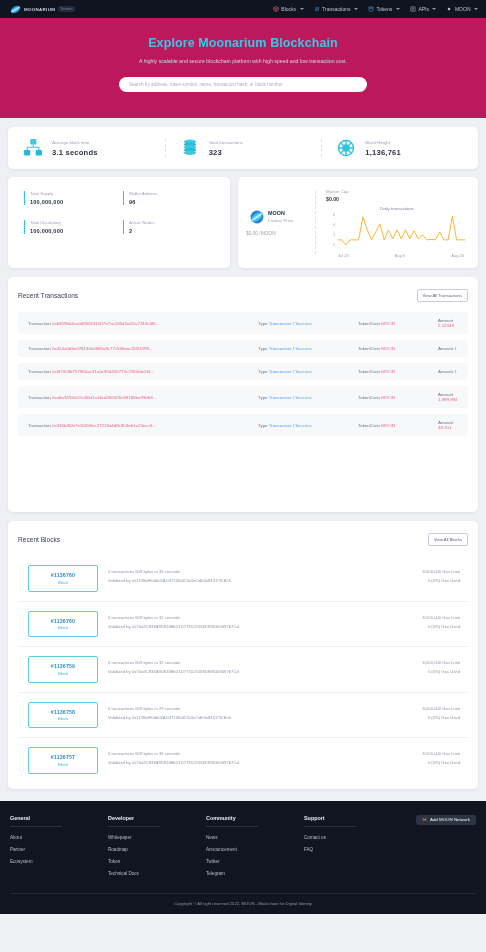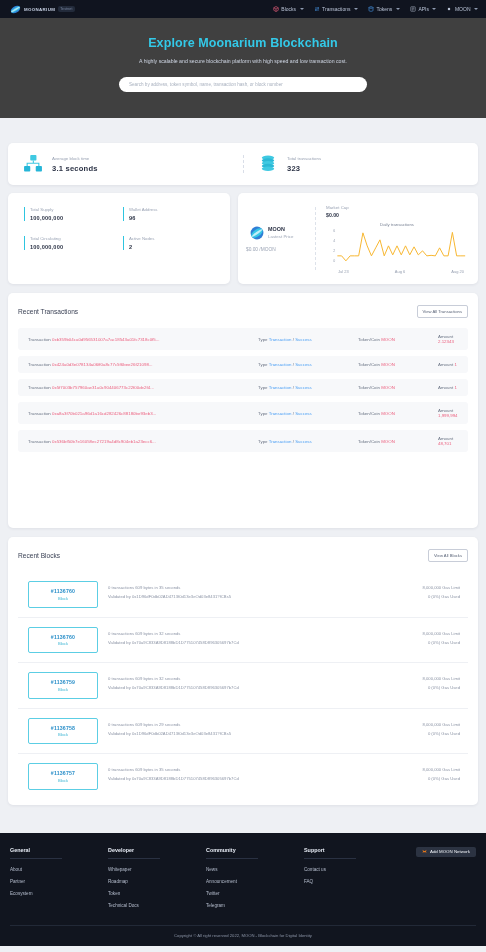--- a/index.html
+++ b/index.html
@@ -38,21 +38,21 @@
   }
   .nav-ico { width: 6px; height: 6px; display: block; }
   .caret {
     width: 0; height: 0; border-left: 2px solid transparent;
     border-right: 2px solid transparent; border-top: 2.4px solid #8e9ab0;
     margin-left: 1px;
   }
 
   
   .hero {
-    background: #404040;
+    background: #be185d;
     padding: 18px 0 26px;
     text-align: center;
   }
   .hero h1 {
     font-size: 12.5px; color: #33c9e8; letter-spacing: .1px;
     font-weight: bold; margin-bottom: 7px;
   }
   .hero p {
     font-size: 5.2px; color: #cfd6e4; line-height: 1.75;
     max-width: 212px; margin: 0 auto 11px;
@@ -64,21 +64,21 @@
   }
   .searchwrap input {
     border: 0; outline: 0; width: 100%;
     font-size: 4.6px; color: #9aa3b2;
     font-family: "Liberation Sans", sans-serif;
     background: transparent;
   }
   .searchwrap input::placeholder { color: #a9b1bf; }
 
   
-  .page { padding: 16px 8px; }
+  .page { padding: 0 8px; }
   .card {
     background: #fff; border-radius: 5px;
     box-shadow: 0 1px 3px rgba(25,35,60,.07);
   }
 
   
   .stats {
     margin-top: 9px; display: flex; align-items: stretch;
     padding: 10px 0; 
   }
@@ -296,20 +296,31 @@
       <svg class="stat-ico" viewBox="0 0 32 32">
         <ellipse cx="16" cy="7" rx="9" ry="3.2" fill="#3fc9e2"></ellipse>
         <ellipse cx="16" cy="11" rx="9" ry="3.2" fill="#2bb9d6"></ellipse>
         <ellipse cx="16" cy="15" rx="9" ry="3.2" fill="#3fc9e2"></ellipse>
         <ellipse cx="16" cy="19" rx="9" ry="3.2" fill="#2bb9d6"></ellipse>
         <ellipse cx="16" cy="23" rx="9" ry="3.2" fill="#3fc9e2"></ellipse>
       </svg>
       <div>
         <div class="stat-label">Total transactions</div>
         <div class="stat-value">323</div>
+      </div>
+    </div>
+    <div class="stat">
+      <svg class="stat-ico" viewBox="0 0 32 32" fill="none" stroke="#2fc3de" stroke-width="2">
+        <circle cx="16" cy="16" r="11"></circle>
+        <path d="M16 5v22M5 16h22M9 9l14 14M23 9L9 23"></path>
+        <circle cx="16" cy="16" r="4.5" fill="#2fc3de"></circle>
+      </svg>
+      <div>
+        <div class="stat-label">Block Height</div>
+        <div class="stat-value">1,136,761</div>
       </div>
     </div>
   </div>
 
   <div class="row2">
     <div class="card supply">
       <div class="supply-grid">
         <div class="kv">
           <div class="k">Total Supply</div>
           <div class="v">100,000,000</div>

